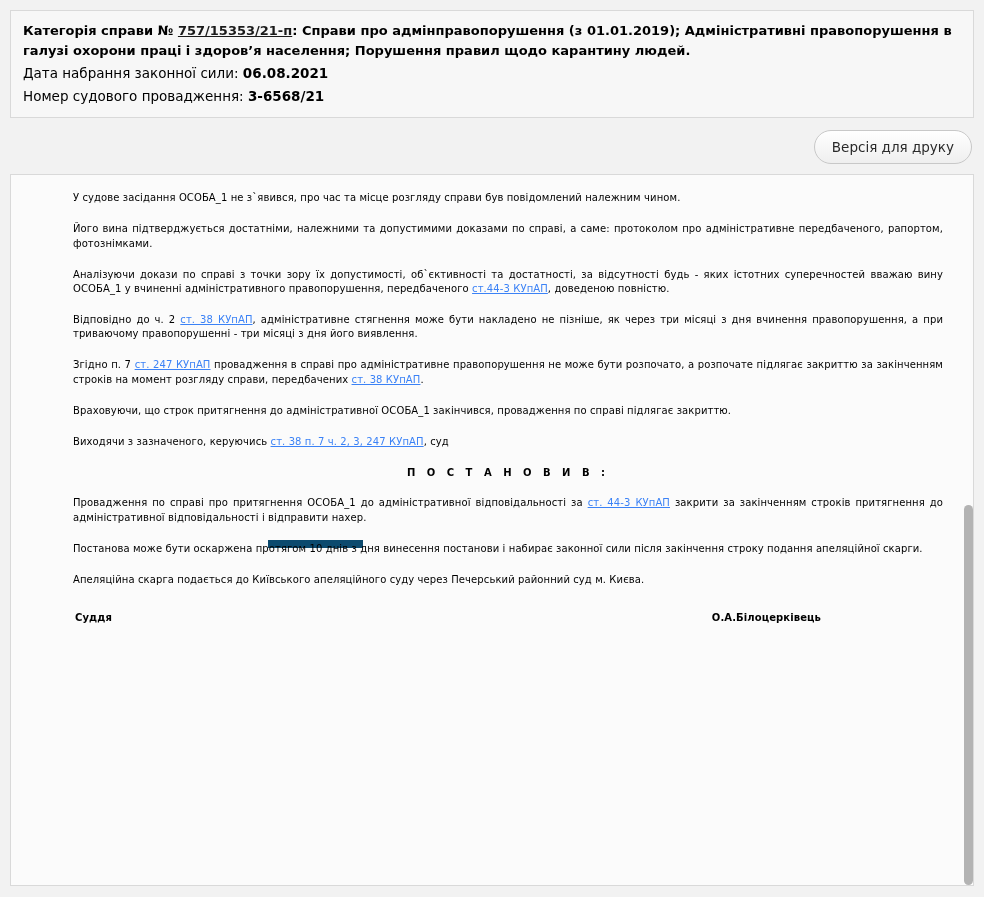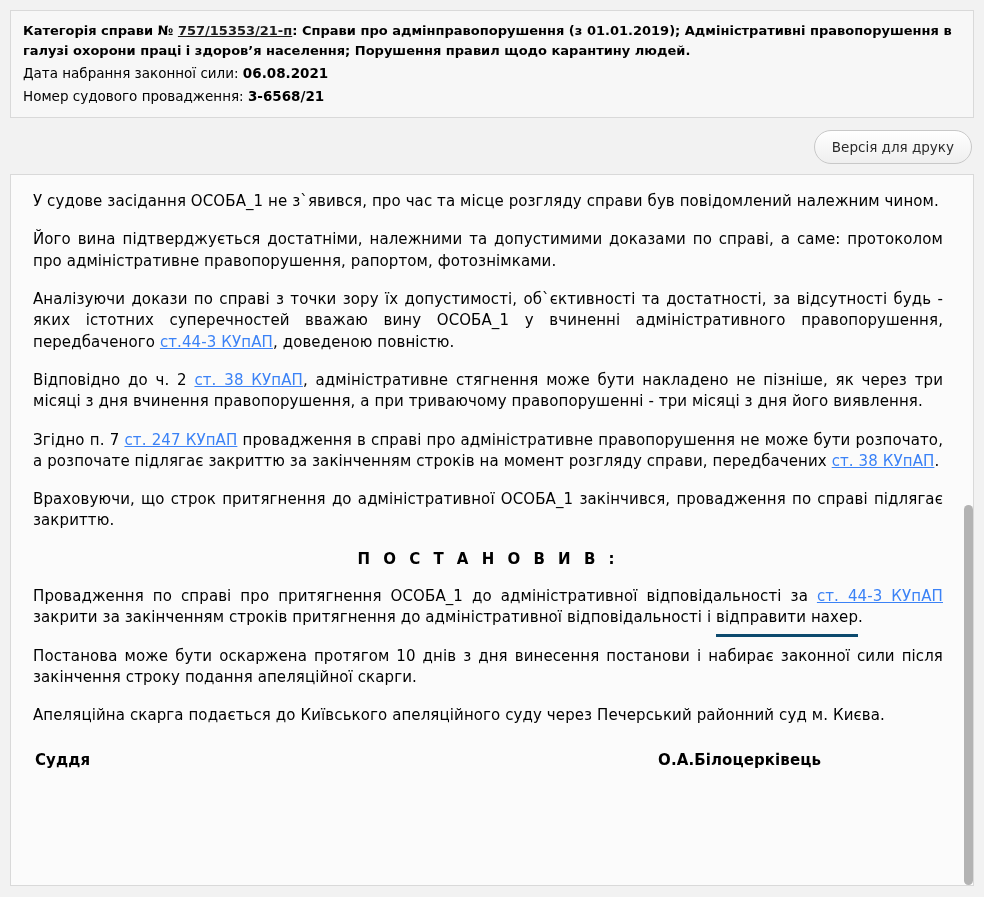--- a/index.html
+++ b/index.html
@@ -64,42 +64,43 @@
   .doc-box {
     border: 1px solid #d9d9d9;
     background: #fbfbfb;
     box-sizing: border-box;
     padding: 16px 30px 18px 22px;
     position: relative;
     height: 712px;
     overflow: hidden;
   }
   .doc-inner {
-    font-size: 15px;
+    font-size: 10px;
     line-height: 1.42;
     text-align: justify;
     letter-spacing: 0.1px;
+    margin-left: 40px;
   }
   .doc-inner p {
     margin: 0 0 17px 0;
   }
   .doc-inner p:last-child { margin-bottom: 0; }
   a.ref {
     color: #3b82f6;
     text-decoration: underline;
   }
   .decree-title {
     text-align: center;
     font-weight: bold;
     letter-spacing: 4px;
     margin: 0 0 16px 0 !important;
   }
   .strike-red {
-    border-bottom: 3px solid #0c4a6e;
-    padding-bottom: 8px;
+    border-bottom: 8px solid #0c4a6e;
+    padding-bottom: 17px;
   }
   .sign-row {
     display: flex;
     justify-content: space-between;
     align-items: baseline;
     font-weight: bold;
     margin-top: 24px;
     gap: 20px;
   }
   .sign-row .left { padding-left: 2px; }
@@ -143,36 +144,39 @@
 
   <div class="btn-row">
     <button class="print-btn">Версія для друку</button>
   </div>
 
   <div class="doc-box">
     <div class="doc-inner">
 
       <p>У судове засідання ОСОБА_1 не з`явився, про час та місце розгляду справи був повідомлений належним чином.</p>
 
-      <p>Його вина підтверджується достатніми, належними та допустимими доказами по справі, а саме: протоколом про адміністративне правопорушення, рапортом, фотознімками.</p>
+      <p>Його вина підтверджується достатніми, належними та допустимими доказами по справі, а саме: протоколом про адміністративне передбаченого, рапортом, фотознімками.</p>
 
       <p>
         <span>Аналізуючи докази по справі з точки зору їх допустимості, об`єктивності та достатності, за відсутності будь - яких істотних суперечностей вважаю вину ОСОБА_1 у вчиненні адміністративного правопорушення, передбаченого </span><a class="ref" href="#">ст.44-3 КУпАП</a><span>, доведеною повністю.</span>
       </p>
 
       <p>
         <span>Відповідно до ч. 2 </span><a class="ref" href="#">ст. 38 КУпАП</a><span>, адміністративне стягнення може бути накладено не пізніше, як через три місяці з дня вчинення правопорушення, а при триваючому правопорушенні - три місяці з дня його виявлення.</span>
       </p>
 
       <p>
         <span>Згідно п. 7 </span><a class="ref" href="#">ст. 247 КУпАП</a><span> провадження в справі про адміністративне правопорушення не може бути розпочато, а розпочате підлягає закриттю за закінченням строків на момент розгляду справи, передбачених </span><a class="ref" href="#">ст. 38 КУпАП</a><span>.</span>
       </p>
 
       <p>Враховуючи, що строк притягнення до адміністративної ОСОБА_1 закінчився, провадження по справі підлягає закриттю.</p>
 
+      <p>
+        <span>Виходячи з зазначеного, керуючись </span><a class="ref" href="#">ст. 38 п. 7 ч. 2, 3, 247 КУпАП</a><span>, суд</span>
+      </p>
 
       <p class="decree-title">П О С Т А Н О В И В :</p>
 
       <p>
         <span>Провадження по справі про притягнення  ОСОБА_1 до адміністративної відповідальності за </span><a class="ref" href="#">ст. 44-3 КУпАП</a><span> закрити за закінченням строків притягнення до адміністративної відповідальності і </span><span class="strike-red">відправити нахер</span><span>.</span>
       </p>
 
       <p>Постанова може бути оскаржена протягом 10 днів  з дня винесення постанови і набирає законної сили після закінчення строку подання апеляційної скарги.</p>
 
       <p>Апеляційна скарга подається до Київського апеляційного суду через Печерський районний суд м. Києва.</p>

